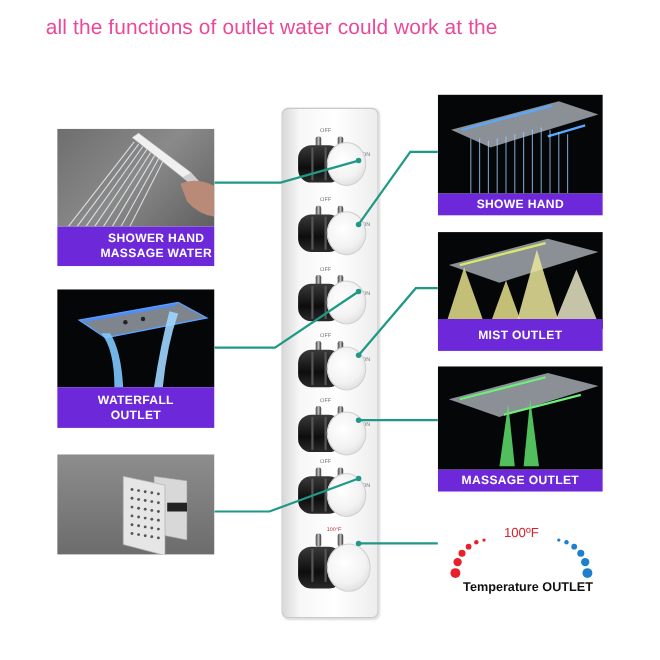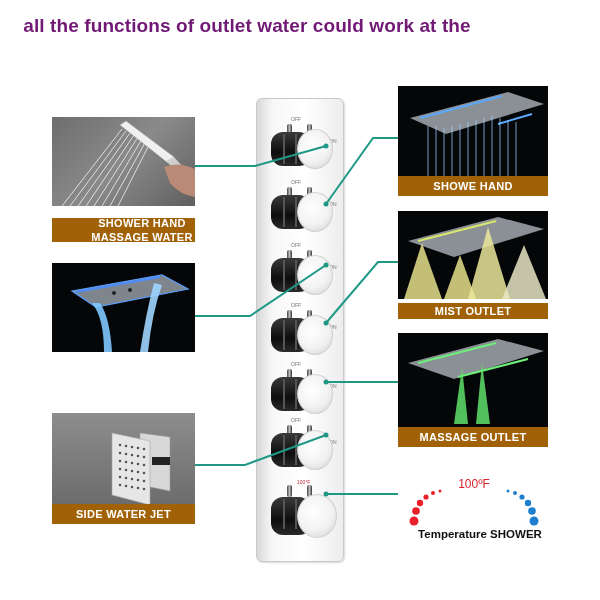--- a/index.html
+++ b/index.html
@@ -1,21 +1,21 @@
 <!DOCTYPE html>
 <html><head>
 <meta charset="utf-8">
 <style>
   html,body{margin:0;padding:0;background:#fff;}
   body{width:600px;height:600px;position:relative;overflow:hidden;font-family:"Liberation Sans",sans-serif;}
-  .title{position:absolute;left:0;top:14px;width:494px;text-align:center;color:#701a75;font-size:19px;line-height:23px;font-weight:bold;letter-spacing:0.1px;}
+  .title{position:absolute;left:0;top:14px;width:494px;text-align:center;color:#ec4899;font-size:19px;line-height:23px;font-weight:normal;letter-spacing:0.1px;}
   .title span{display:block;}
   .card{position:absolute;overflow:hidden;}
   .card .photo{position:absolute;left:0;top:0;right:0;}
-  .card .caption{position:absolute;left:0;right:0;bottom:0;background:#a16207;color:#fff;font-weight:bold;font-size:11px;text-align:center;display:flex;flex-direction:column;justify-content:center;align-items:center;line-height:14px;letter-spacing:0.3px;}
+  .card .caption{position:absolute;left:0;right:0;bottom:0;background:#6d28d9;color:#fff;font-weight:bold;font-size:11px;text-align:center;display:flex;flex-direction:column;justify-content:center;align-items:center;line-height:14px;letter-spacing:0.3px;}
   .plate{position:absolute;left:256px;top:98px;width:86px;height:462px;border-radius:6px;background:linear-gradient(90deg,#d9d9d9 0%,#f7f7f7 18%,#ffffff 55%,#ededed 100%);border:1px solid #c9c9c9;box-shadow:1px 1px 2px rgba(0,0,0,0.15);}
   .valve{position:absolute;left:10px;width:70px;height:54px;}
   .valve .off{position:absolute;left:24px;top:0;font-size:5px;color:#777;}
   .valve .on{position:absolute;left:62px;top:22px;font-size:5px;color:#777;}
   .valve .pin1{position:absolute;left:20px;top:8px;width:5px;height:12px;background:linear-gradient(90deg,#444,#bbb,#333);border-radius:2px;}
   .valve .pin2{position:absolute;left:40px;top:8px;width:5px;height:12px;background:linear-gradient(90deg,#444,#bbb,#333);border-radius:2px;}
   .valve .body{position:absolute;left:4px;top:16px;width:40px;height:34px;border-radius:12px;background:linear-gradient(180deg,#3a3a3a 0%,#0d0d0d 60%,#2a2a2a 100%);}
   .valve .body:before{content:"";position:absolute;left:12px;top:2px;width:2px;height:30px;background:#555;}
   .valve .body:after{content:"";position:absolute;left:24px;top:2px;width:2px;height:30px;background:#555;}
   .valve .cap{position:absolute;left:30px;top:13px;width:34px;height:38px;border-radius:50%;background:radial-gradient(circle at 40% 40%,#ffffff 0%,#f2f2f2 55%,#cfcfcf 100%);border:1px solid #d0d0d0;}
@@ -42,36 +42,40 @@
         <line x1="86" y1="20" x2="42" y2="89"></line>
           <line x1="90" y1="22" x2="50" y2="89"></line>
         <line x1="94" y1="24" x2="58" y2="89"></line>
           <line x1="98" y1="26" x2="66" y2="89"></line>
       </g>
       <polygon points="68,8 74,4 122,40 116,46" fill="#f0f0f0" stroke="#aaa" stroke-width="0.5"></polygon>
       <polygon points="114,44 122,40 140,60 136,66" fill="#cfcfcf"></polygon>
       <path d="M112 50 Q126 44 143 52 L143 80 Q128 78 118 66 Z" fill="#b98a78"></path>
     </svg>
   </div>
-  <div class="caption" style="height:24px;padding-left:37px;">
+  <div class="caption" style="height:36px;padding-left:37px;">
     <span>SHOWER HAND</span>
     <span>MASSAGE WATER</span>
   </div>
 </div>
 
 <div class="card" style="left:52px;top:263px;width:143px;height:126px;">
   <div class="photo" style="bottom:37px;background:#050608;">
     <svg width="143" height="89" viewBox="0 0 143 89">
       <polygon points="20,28 110,12 136,26 44,44" fill="#7f858c" stroke="#5aa0ff" stroke-width="1.2"></polygon>
       <line x1="24" y1="29" x2="108" y2="14" stroke="#4d8dff" stroke-width="2"></line>
       <circle cx="62" cy="30" r="2" fill="#222"></circle>
         <circle cx="78" cy="27" r="2" fill="#222"></circle>
       <path d="M40 40 Q52 55 52 89 L60 89 Q58 55 48 40 Z" fill="#7fc8ff" opacity="0.9"></path>
       <path d="M102 20 Q94 50 88 89 L96 89 Q100 50 110 22 Z" fill="#9fd6ff" opacity="0.9"></path>
     </svg>
+  </div>
+  <div class="caption" style="height:37px;">
+    <span>WATERFALL</span>
+    <span>OUTLET</span>
   </div>
 </div>
 
 <div class="card" style="left:52px;top:413px;width:143px;height:111px;">
   <div class="photo" style="bottom:20px;background:linear-gradient(180deg,#8d8d8d,#6c6c6c);">
     <svg width="143" height="91" viewBox="0 0 143 91">
       <polygon points="88,20 118,24 118,78 88,72" fill="#d8d8d8" stroke="#999" stroke-width="0.5"></polygon>
       <rect x="100" y="44" width="18" height="8" fill="#222"></rect>
       <polygon points="60,20 98,28 98,92 60,82" fill="#e6e6e6" stroke="#aaa" stroke-width="0.6"></polygon>
       <g fill="#555">
@@ -101,23 +105,20 @@
           <circle cx="86" cy="67" r="1.3"></circle>
           <circle cx="92" cy="68" r="1.3"></circle>
         <circle cx="68" cy="72" r="1.3"></circle>
           <circle cx="74" cy="73" r="1.3"></circle>
           <circle cx="80" cy="74" r="1.3"></circle>
           <circle cx="86" cy="75" r="1.3"></circle>
           <circle cx="92" cy="76" r="1.3"></circle>
       </g>
     </svg>
   </div>
-  <div class="caption" style="height:20px;">
-    <span>SIDE WATER JET</span>
-  </div>
 </div>
 
 <div class="card" style="left:398px;top:86px;width:150px;height:110px;">
   <div class="photo" style="bottom:20px;background:#050608;">
     <svg width="150" height="90" viewBox="0 0 150 90">
       <polygon points="12,32 110,6 146,18 48,48" fill="#8b9096"></polygon>
       <line x1="22" y1="32" x2="104" y2="10" stroke="#5aa8ff" stroke-width="2"></line>
       <line x1="100" y1="38" x2="134" y2="28" stroke="#5aa8ff" stroke-width="2"></line>
       <g stroke="#9fd0ff" stroke-width="1" opacity="0.75">
         <line x1="30" y1="40" x2="30" y2="90"></line>
@@ -144,21 +145,21 @@
   <div class="photo" style="bottom:20px;background:#050608;">
     <svg width="150" height="88" viewBox="0 0 150 88">
       <polygon points="10,30 100,6 146,18 56,46" fill="#8b9096"></polygon>
       <line x1="20" y1="30" x2="98" y2="10" stroke="#d9e86a" stroke-width="2"></line>
       <polygon points="24,32 6,88 44,88" fill="#e6e08a" opacity="0.85"></polygon>
       <polygon points="62,44 46,88 78,88" fill="#e6e08a" opacity="0.85"></polygon>
       <polygon points="90,16 70,88 112,88" fill="#ece79a" opacity="0.85"></polygon>
       <polygon points="126,34 104,88 148,88" fill="#e9e6c4" opacity="0.85"></polygon>
     </svg>
   </div>
-  <div class="caption" style="height:16px;">
+  <div class="caption" style="height:29px;">
     <span>MIST OUTLET</span>
   </div>
 </div>
 
 <div class="card" style="left:398px;top:333px;width:150px;height:114px;">
   <div class="photo" style="bottom:20px;background:#050608;">
     <svg width="150" height="91" viewBox="0 0 150 91">
       <polygon points="10,30 100,6 146,18 56,46" fill="#8b9096"></polygon>
       <line x1="20" y1="30" x2="98" y2="10" stroke="#6df07a" stroke-width="2"></line>
       <line x1="60" y1="44" x2="130" y2="26" stroke="#6df07a" stroke-width="2"></line>
@@ -265,14 +266,14 @@
         <circle cx="115" cy="24" r="2"></circle>
         <circle cx="122" cy="28" r="2.6"></circle>
       <circle cx="128" cy="34" r="3.2"></circle>
         <circle cx="132" cy="42" r="3.8"></circle>
         <circle cx="134" cy="52" r="4.5"></circle>
     </g>
     <text x="74" y="19" text-anchor="middle" font-family="Liberation Sans, sans-serif" font-size="12" fill="#d9232e">100ºF</text>
   </svg>
 </div>
 <div class="temp-caption">
-  <span>Temperature SHOWER</span>
+  <span>Temperature OUTLET</span>
 </div>
 
 </body></html>

